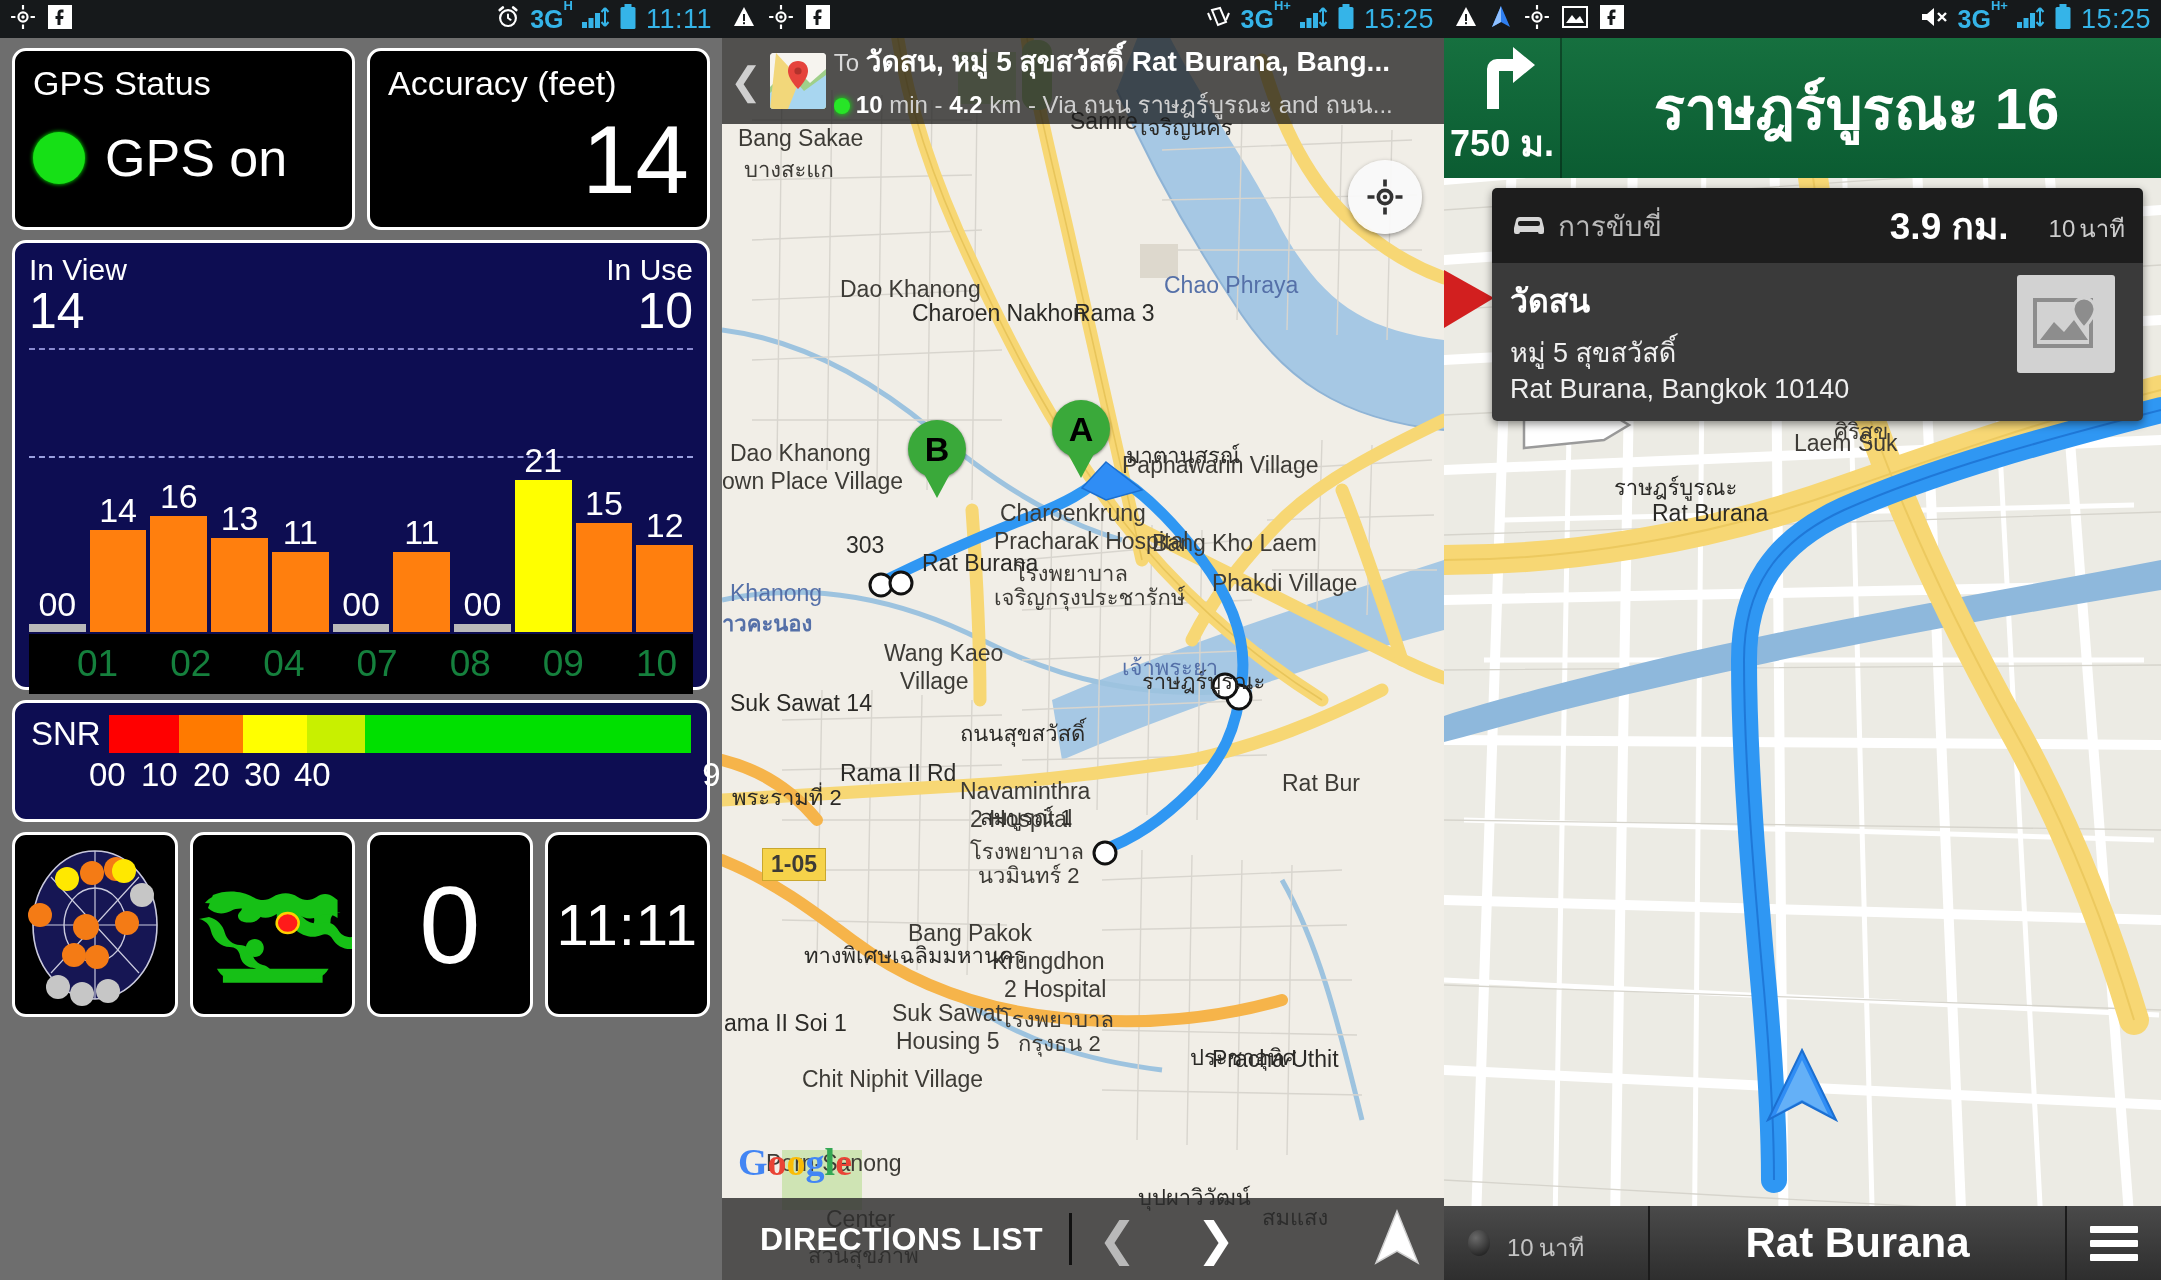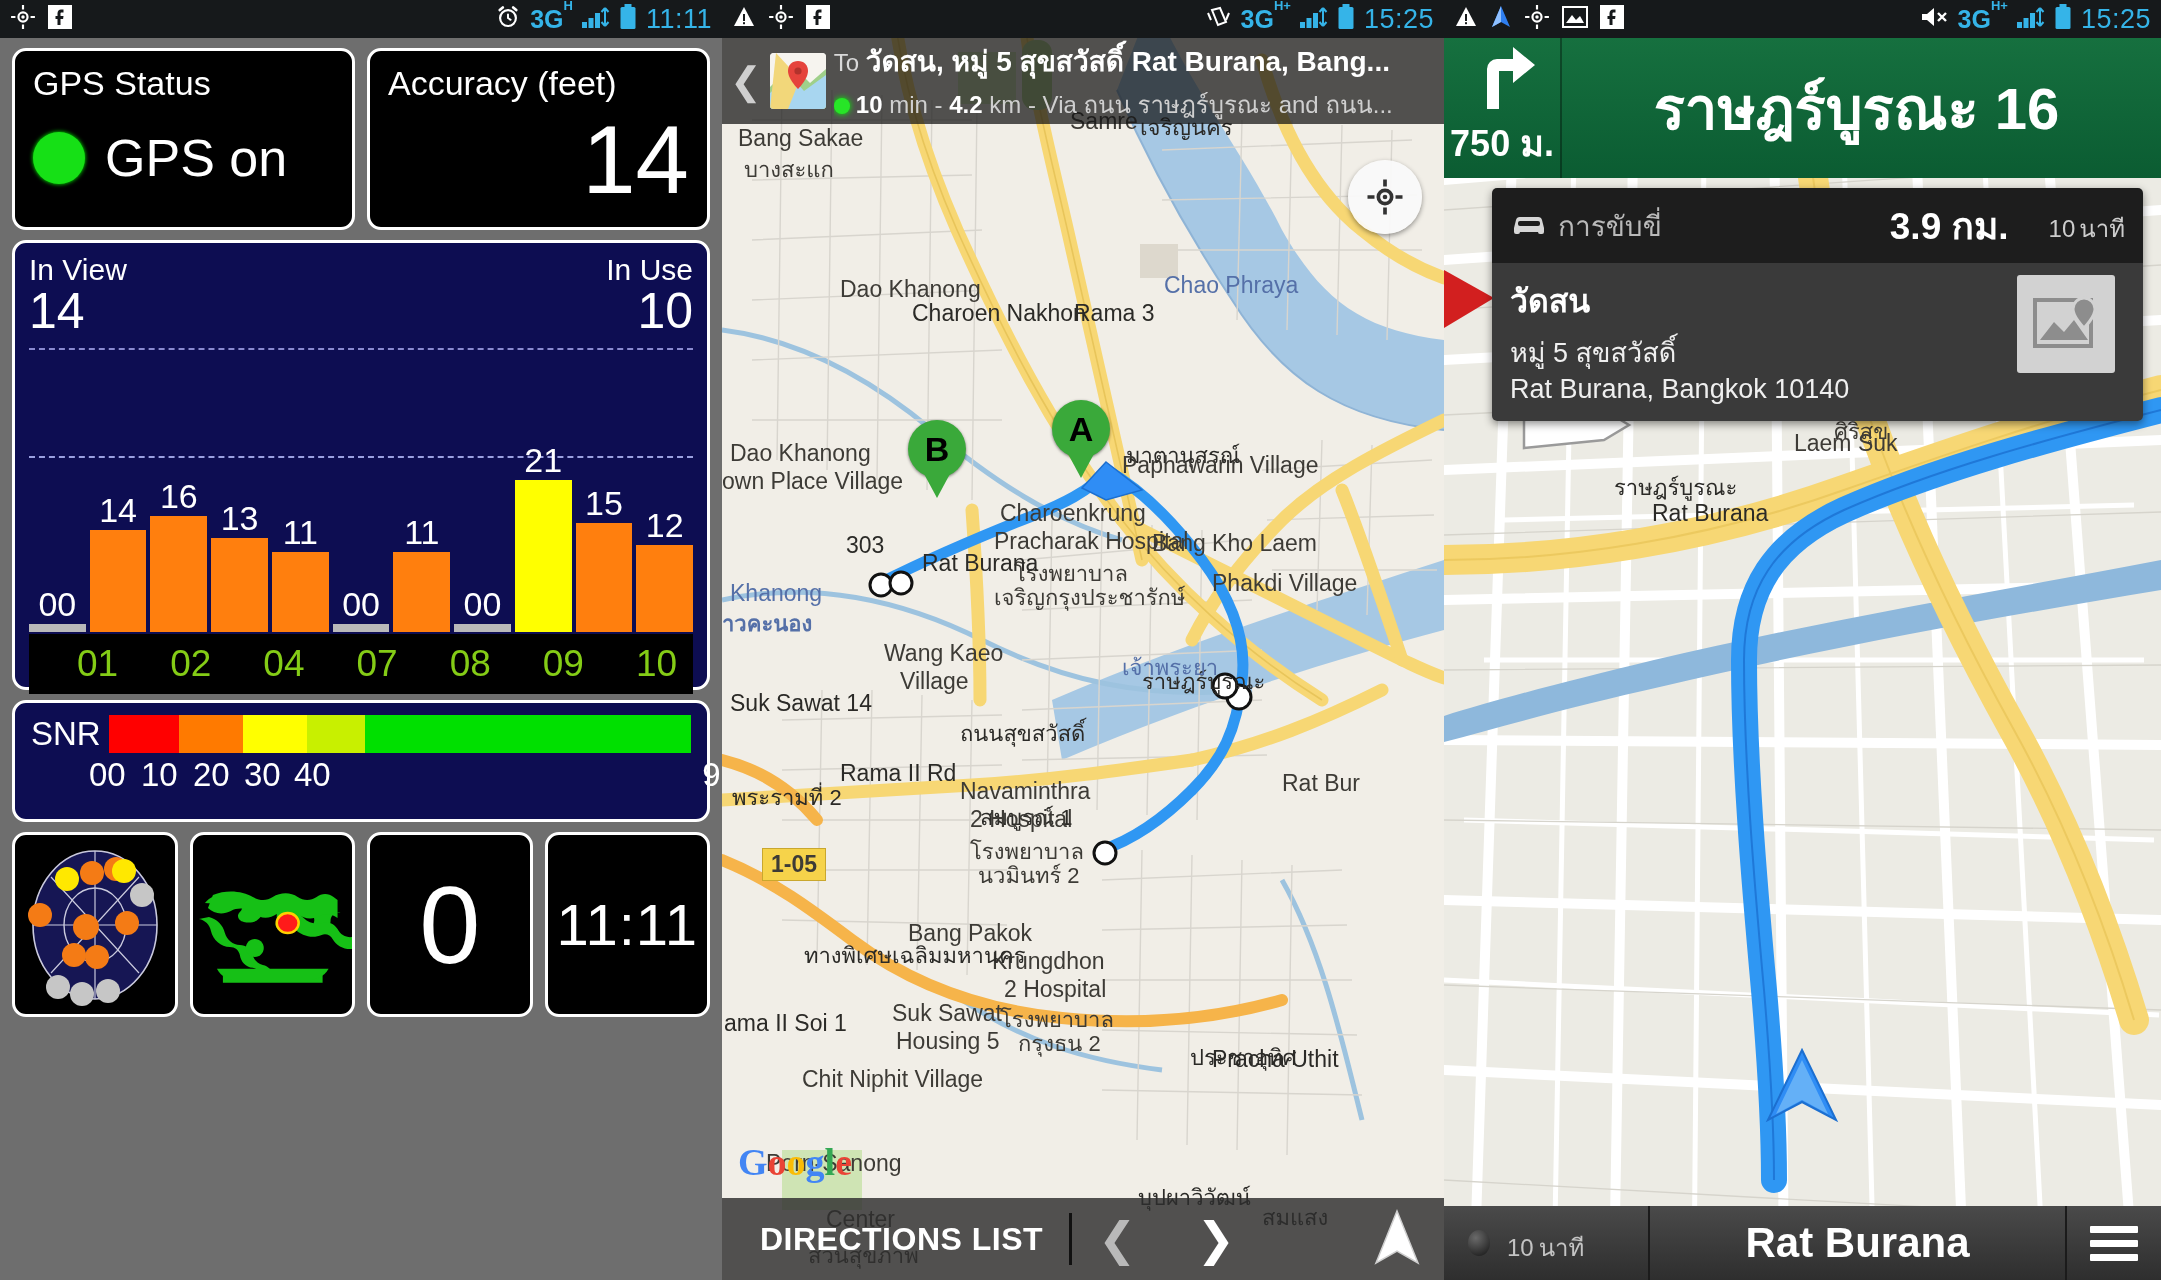--- a/index.html
+++ b/index.html
@@ -47,21 +47,21 @@
   .inview-val { color: #fff; font-size: 50px; line-height: 1.05; }
   .inuse-blk { text-align: right; }
   .dashline { border-top: 2px dashed #8a8ad0; margin: 10px 0 0 0; }
   .chart-area { position: relative; height: 278px; margin-top: 4px; }
   .grid-dash { position: absolute; left: 0; right: 0; border-top: 2px dashed #9aa0e0; }
   .bars { position: absolute; left: 0; right: 0; bottom: 0; height: 100%; display: flex; align-items: flex-end; gap: 4px; }
   .barwrap { flex: 1; position: relative; height: 100%; display: flex; flex-direction: column; justify-content: flex-end; align-items: center; }
   .barnum { color: #fff; font-size: 34px; line-height: 1; margin-bottom: 3px; }
   .bar { width: 100%; }
   .axis-strip { position: absolute; left: 0; right: 0; bottom: -62px; height: 60px; background: #000; display: flex; gap: 4px; align-items: center; }
-  .axis-lab { flex: 1; color: #84cc16; font-size: 37px; text-align: center; padding-left: 48px; }
+  .axis-lab { flex: 1; color: #15803d; font-size: 37px; text-align: center; padding-left: 48px; }
 
   .snr-card { background: #0d0d52; border: 3px solid #fff; border-radius: 14px; height: 122px; padding: 12px 16px; }
   .snr-row { display: flex; align-items: center; gap: 8px; }
   .snr-label { color: #fff; font-size: 33px; }
   .snr-bar { flex: 1; height: 38px; display: flex; }
   .snr-ticks { display: flex; margin-left: 58px; margin-top: 3px; position: relative; }
   .snr-tick { color: #fff; font-size: 33px; }
 
   .widgets { display: flex; gap: 12px; height: 185px; }
   .widget { flex: 1; background: #000; border: 3px solid #fff; border-radius: 14px; position: relative; overflow: hidden; display: flex; align-items: center; justify-content: center; }

